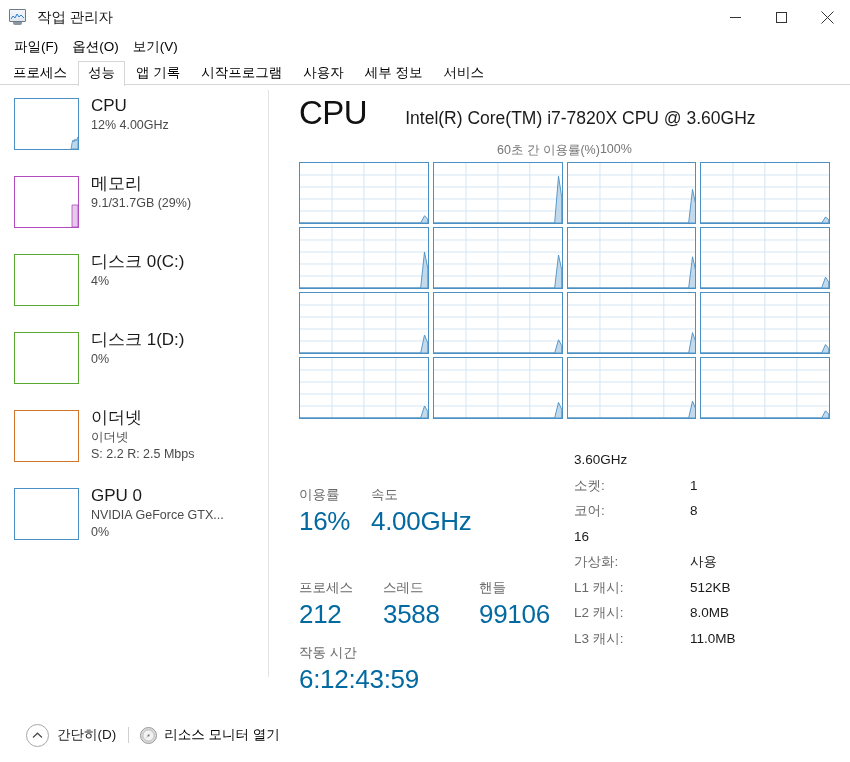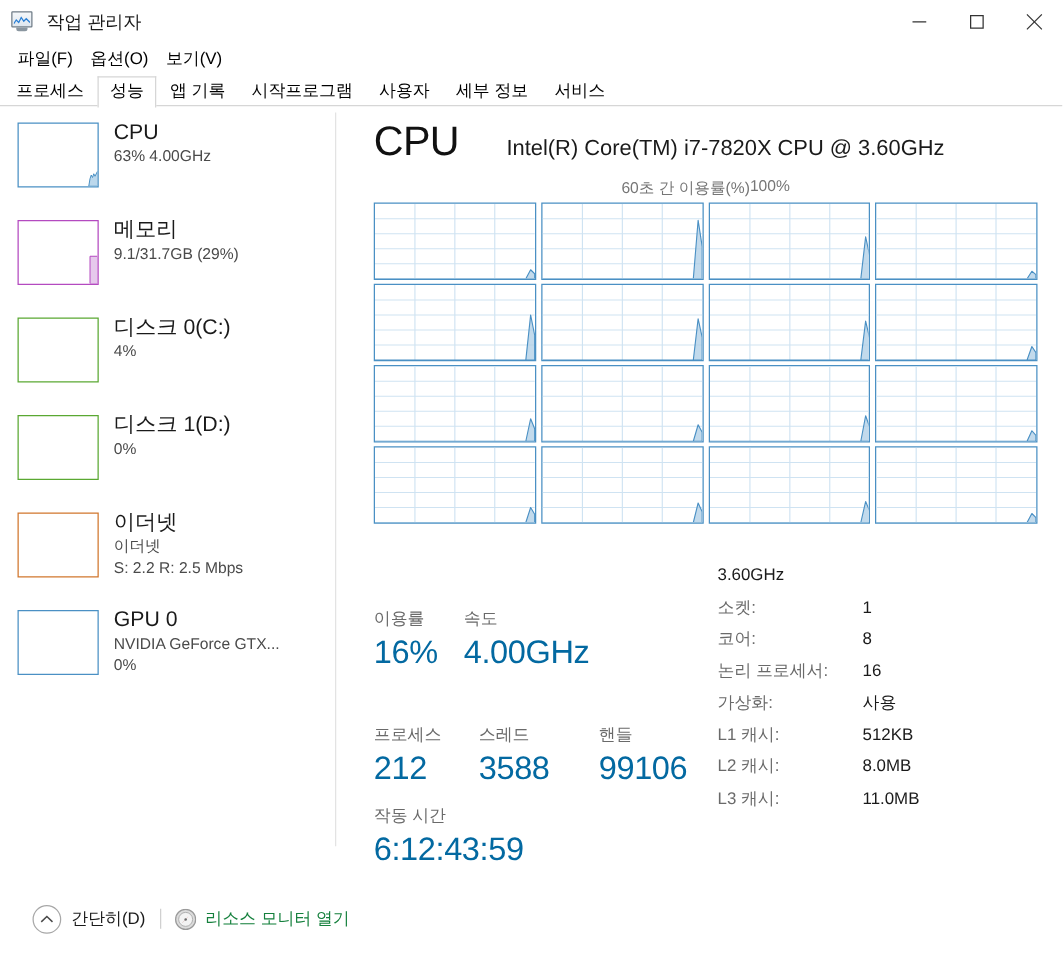--- a/index.html
+++ b/index.html
@@ -333,21 +333,21 @@
     align-items: center;
     cursor: pointer;
   }
   .resmon-icon {
     width: 17px; height: 17px;
     flex: none;
     margin-right: 7px;
   }
   .resmon-label {
     font-size: 13.5px;
-    color: #15803d;
+    color: #000000;
     white-space: nowrap;
   }
 </style>
 </head>
 <body>
 
 <div class="titlebar">
   <div class="title-icon">
     <div class="screen"></div>
     <svg class="wave" viewBox="0 0 13 7">
@@ -394,21 +394,21 @@
   <div class="sidebar">
 
     <div class="side-item">
       <div class="thumb" style="border-color:#4a90c4">
         <svg width="63" height="50" viewBox="0 0 63 50">
           <path d="M56,50 L57,44 L58,41 L59,43 L60,40 L61,42 L63,38 L63,50 Z" fill="#bcd8ec" stroke="#4a90c4" stroke-width="0.8"></path>
         </svg>
       </div>
       <div class="side-text">
         <div class="side-title">CPU</div>
-        <div class="side-sub">63%  4.00GHz</div>
+        <div class="side-sub">12%  4.00GHz</div>
       </div>
     </div>
 
     <div class="side-item">
       <div class="thumb" style="border-color:#b44ac0">
         <svg width="63" height="50" viewBox="0 0 63 50">
           <path d="M57,50 L57,28 L63,28 L63,50 Z" fill="#e6c9ec" stroke="#b44ac0" stroke-width="0.8"></path>
         </svg>
       </div>
       <div class="side-text">
@@ -733,21 +733,20 @@
         </div>
         <div class="spec-row">
           <div class="spec-key">소켓:</div>
           <div class="spec-val">1</div>
         </div>
         <div class="spec-row">
           <div class="spec-key">코어:</div>
           <div class="spec-val">8</div>
         </div>
         <div class="spec-row">
-          <div class="spec-key">논리 프로세서:</div>
           <div class="spec-val">16</div>
         </div>
         <div class="spec-row">
           <div class="spec-key">가상화:</div>
           <div class="spec-val">사용</div>
         </div>
         <div class="spec-row">
           <div class="spec-key">L1 캐시:</div>
           <div class="spec-val">512KB</div>
         </div>

